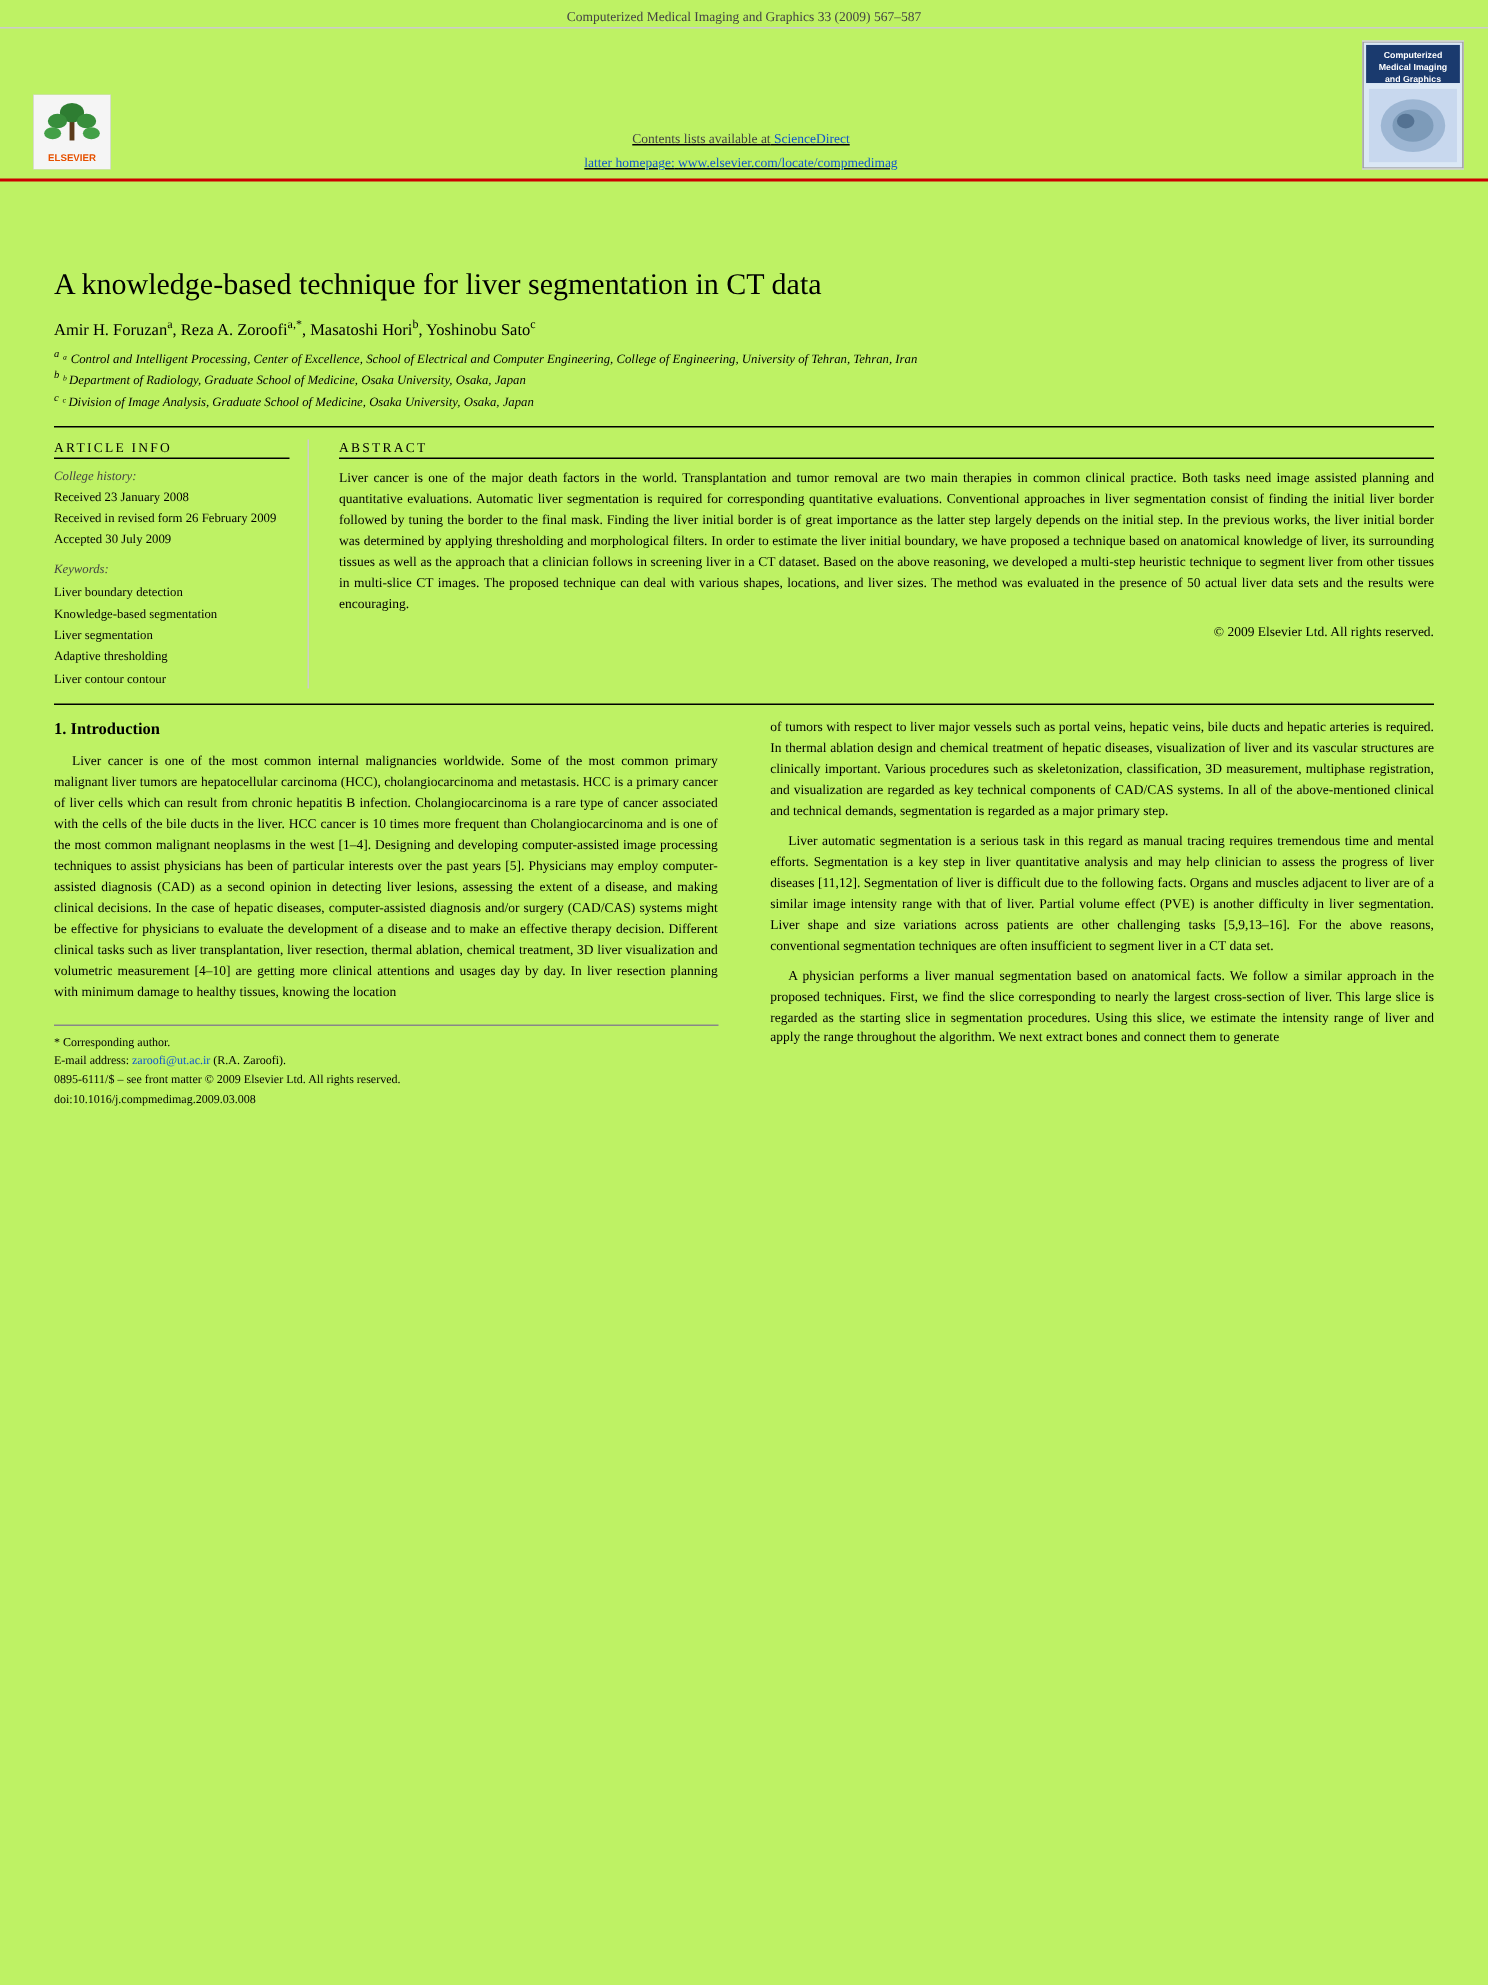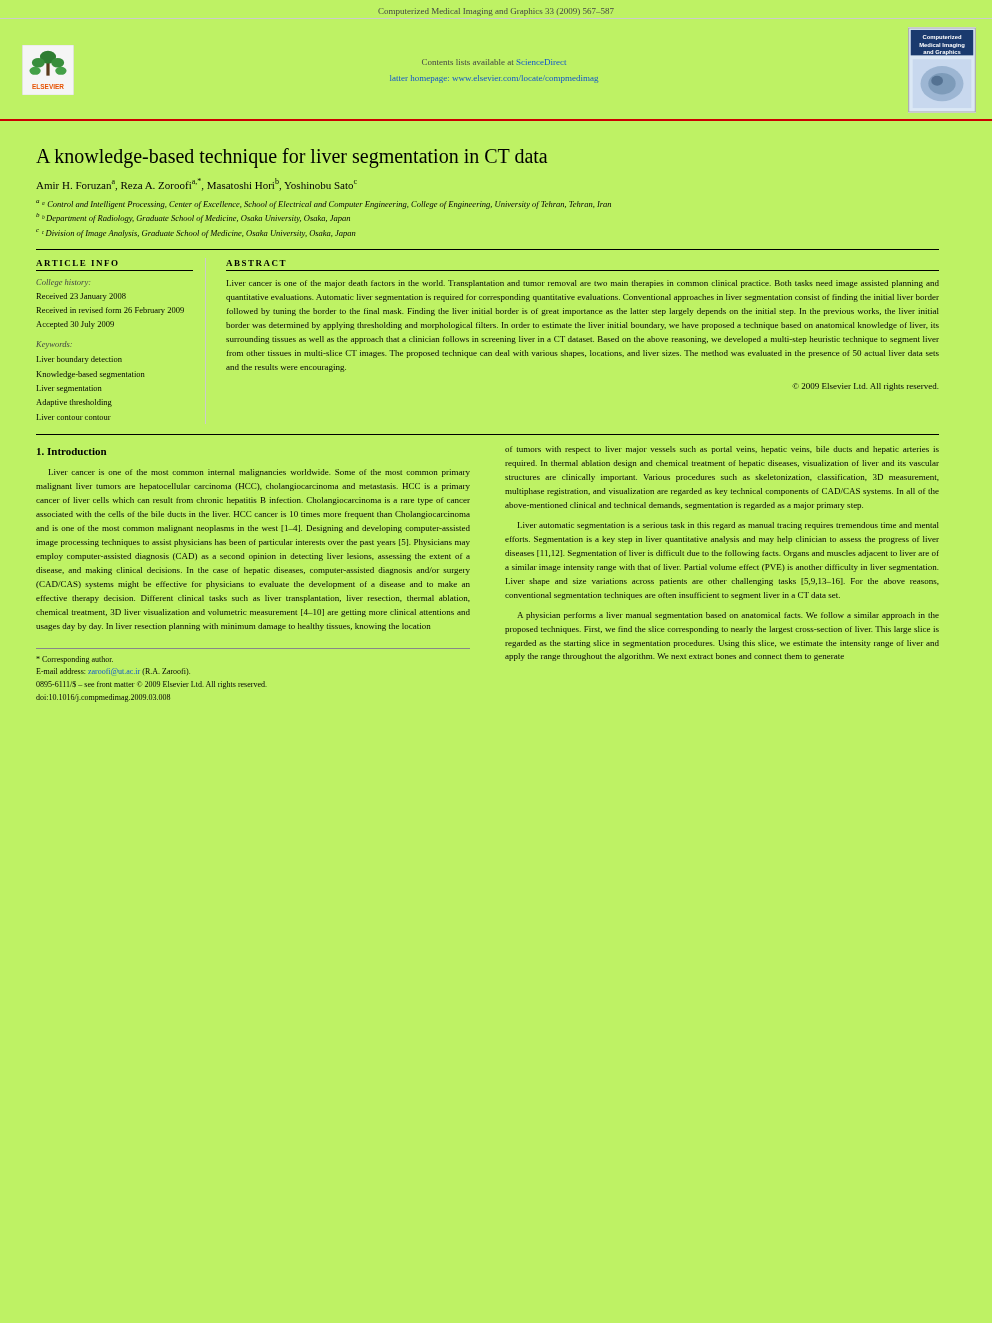--- a/index.html
+++ b/index.html
@@ -22,24 +22,25 @@
       width: 100%;
       text-align: center;
       font-size: 9px;
       color: #444;
       padding: 6px 0 2px 0;
       border-bottom: 1px solid #ccc;
     }
     
     .journal-header {
       display: flex;
-      align-items: center;
+      align-items: flex-end;
       width: 100%;
       border-bottom: 2px solid #c00;
       padding: 8px 16px 6px 16px;
+      text-decoration: underline;
     }
     .journal-header-left {
       display: flex;
       flex-direction: column;
       justify-content: center;
       margin-right: 10px;
     }
     .elsevier-logo {
       width: 64px;
       height: 50px;
@@ -91,21 +92,22 @@
       justify-content: center;
       font-size: 7px;
       color: #1a3a6e;
       font-weight: bold;
       text-align: center;
       font-family: Arial, sans-serif;
       line-height: 1.3;
     }
     
     .main-content {
-      padding: 12px 53px 16px 36px;
+      padding: 12px 36px 16px 36px;
+      margin-top: 34px;
     }
     
     .article-title {
       font-size: 20px;
       font-weight: normal;
       color: #000;
       margin-top: 10px;
       margin-bottom: 8px;
       line-height: 1.3;
     }
@@ -141,21 +143,21 @@
       width: 170px;
       flex-shrink: 0;
       border-right: 1px solid #ccc;
       padding-right: 12px;
     }
     .abstract-col {
       flex: 1;
     }
     .section-label {
       font-size: 9px;
-      font-weight: bold;
+      font-weight: normal;
       letter-spacing: 1.5px;
       text-transform: uppercase;
       color: #000;
       border-bottom: 1px solid #000;
       padding-bottom: 2px;
       margin-bottom: 6px;
     }
     .article-history-label {
       font-size: 8.5px;
       font-style: italic;

